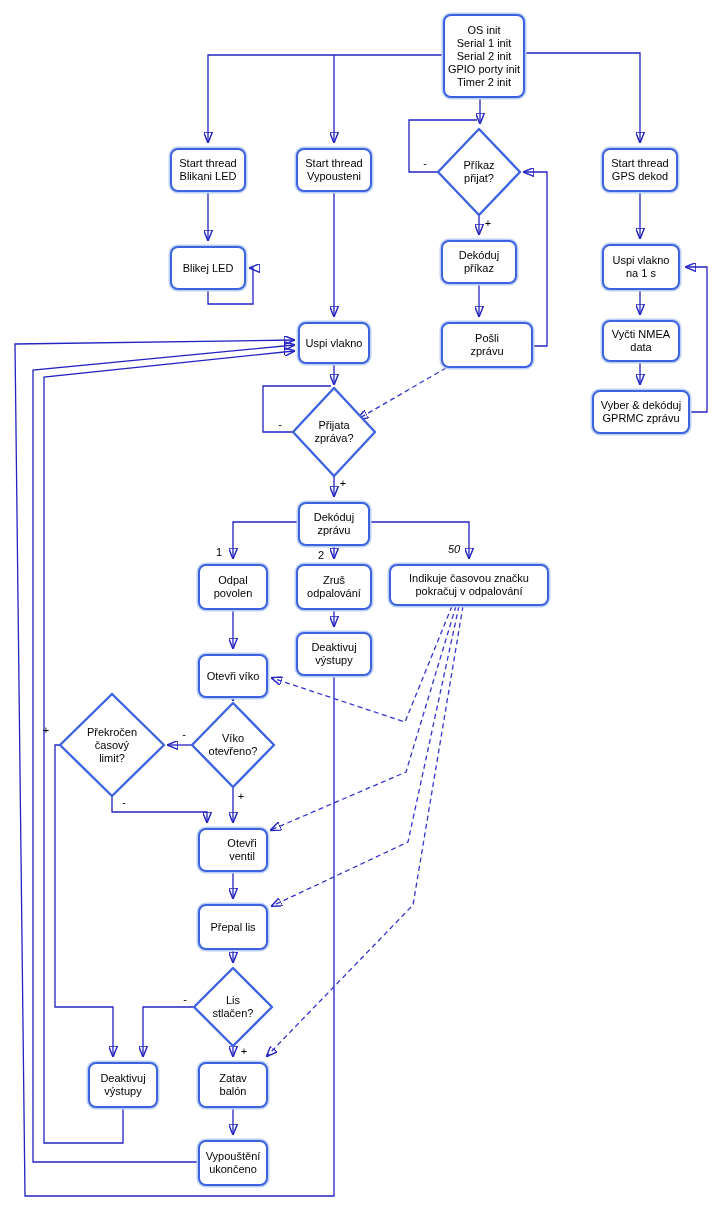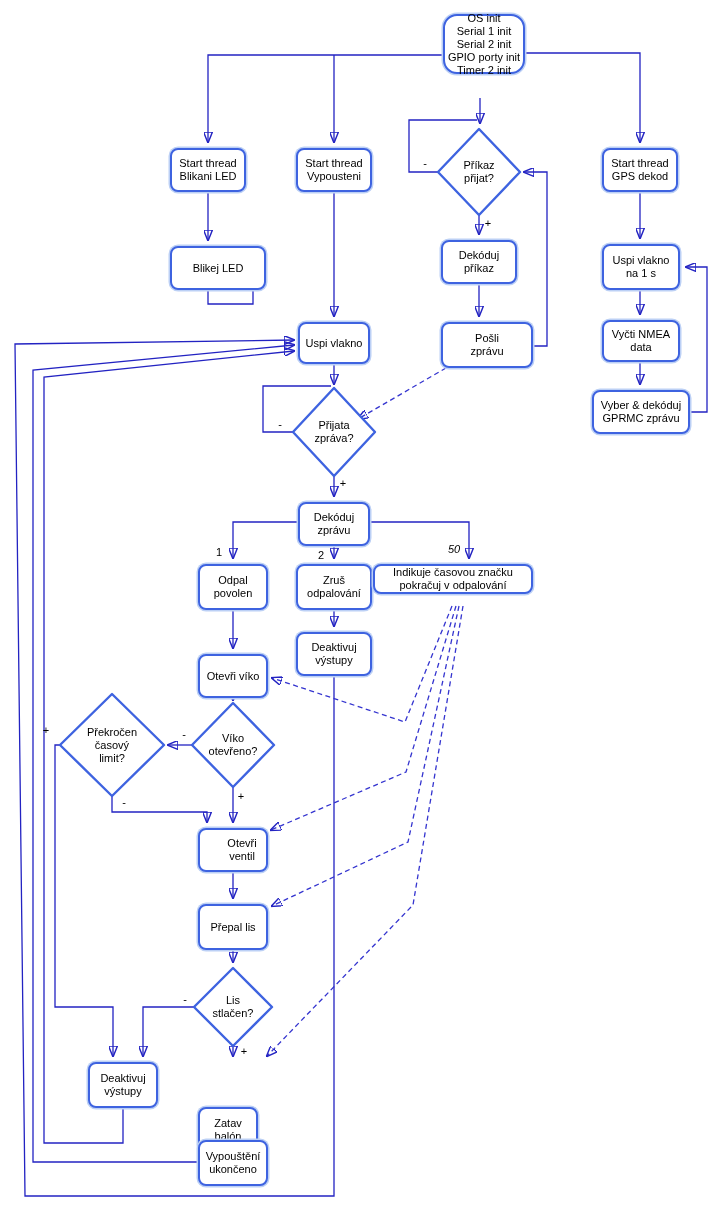--- a/index.html
+++ b/index.html
@@ -84,39 +84,39 @@
     <path d="M690,412 H707 V267 H686" marker-end="url(#arr)"></path>
 
     <path class="dashed" d="M446,368 L358,419" marker-end="url(#arr)"></path>
     <path class="dashed" d="M452,606 L405,722 L272,678" marker-end="url(#arr)"></path>
     <path class="dashed" d="M456,606 L406,772 L271,830" marker-end="url(#arr)"></path>
     <path class="dashed" d="M459,606 L408,842 L272,906" marker-end="url(#arr)"></path>
     <path class="dashed" d="M463,606 L413,905 L267,1056" marker-end="url(#arr)"></path>
   </svg>
 
   <div id="nodes">
-      <div class="node" style="left: 443px; top: 14px; width: 82px; height: 60px; border-radius: 14px;">OS init
+      <div class="node" style="left: 443px; top: 14px; width: 82px; height: 84px;">OS init
 Serial 1 init
 Serial 2 init
 GPIO porty init
 Timer 2 init</div>
       <div class="node" style="left: 170px; top: 148px; width: 76px; height: 44px;">Start thread
 Blikani LED</div>
       <div class="node" style="left: 296px; top: 148px; width: 76px; height: 44px;">Start thread
 Vypousteni</div>
       <div class="node" style="left: 602px; top: 148px; width: 76px; height: 44px;">Start thread
 GPS dekod</div>
       <div class="diamond" style="left: 438px; top: 129px; width: 82px; height: 86px;">
         <svg width="82" height="86">
           <polygon points="0,43 41,0 82,43 41,86" fill="#ffffff" stroke="#3e63e0" stroke-width="2.4" stroke-linejoin="round"></polygon>
         </svg>
         <div class="dlabel">Příkaz
 přijat?</div>
       </div>
-      <div class="node" style="left: 170px; top: 246px; width: 96px; height: 44px;">Blikej LED</div>
+      <div class="node" style="left: 170px; top: 246px; width: 76px; height: 44px;">Blikej LED</div>
       <div class="node" style="left: 441px; top: 240px; width: 76px; height: 44px;">Dekóduj
 příkaz</div>
       <div class="node" style="left: 441px; top: 322px; width: 92px; height: 46px;">Pošli
 zprávu</div>
       <div class="node" style="left: 602px; top: 244px; width: 78px; height: 46px;">Uspi vlakno
 na 1 s</div>
       <div class="node" style="left: 602px; top: 320px; width: 78px; height: 42px;">Vyčti NMEA
 data</div>
       <div class="node" style="left: 592px; top: 390px; width: 98px; height: 44px;">Vyber &amp; dekóduj
 GPRMC zprávu</div>
@@ -127,21 +127,21 @@
         </svg>
         <div class="dlabel">Přijata
 zpráva?</div>
       </div>
       <div class="node" style="left: 298px; top: 502px; width: 72px; height: 44px;">Dekóduj
 zprávu</div>
       <div class="node" style="left: 198px; top: 564px; width: 70px; height: 46px;">Odpal
 povolen</div>
       <div class="node" style="left: 296px; top: 564px; width: 76px; height: 46px;">Zruš
 odpalování</div>
-      <div class="node" style="left: 373px; top: 564px; width: 160px; height: 30px;">Indikuje časovou značku
+      <div class="node" style="left: 389px; top: 564px; width: 160px; height: 42px;">Indikuje časovou značku
 pokračuj v odpalování</div>
       <div class="node" style="left: 198px; top: 654px; width: 70px; height: 44px; text-align: center;">Otevři víko</div>
       <div class="node" style="left: 296px; top: 632px; width: 76px; height: 44px;">Deaktivuj
 výstupy</div>
       <div class="diamond" style="left: 192px; top: 703px; width: 82px; height: 84px;">
         <svg width="82" height="84">
           <polygon points="0,42 41,0 82,42 41,84" fill="#ffffff" stroke="#3e63e0" stroke-width="2.4" stroke-linejoin="round"></polygon>
         </svg>
         <div class="dlabel">Víko
 otevřeno?</div>
@@ -158,21 +158,21 @@
       <div class="node" style="left: 198px; top: 904px; width: 70px; height: 46px;">Přepal lis</div>
       <div class="diamond" style="left: 194px; top: 968px; width: 78px; height: 78px;">
         <svg width="78" height="78">
           <polygon points="0,39 39,0 78,39 39,78" fill="#ffffff" stroke="#3e63e0" stroke-width="2.4" stroke-linejoin="round"></polygon>
         </svg>
         <div class="dlabel">Lis
 stlačen?</div>
       </div>
       <div class="node" style="left: 88px; top: 1062px; width: 70px; height: 46px;">Deaktivuj
 výstupy</div>
-      <div class="node" style="left: 198px; top: 1062px; width: 60px; height: 46px; margin-top: 45px;">Zatav
+      <div class="node" style="left: 198px; top: 1062px; width: 70px; height: 46px;">Zatav
 balón</div>
       <div class="node" style="left: 198px; top: 1140px; width: 70px; height: 46px;">Vypouštění
 ukončeno</div>
     </div>
   <div id="labels">
       <span class="edge-label" style="left: 425px; top: 163px;">-</span>
       <span class="edge-label" style="left: 488px; top: 223px;">+</span>
       <span class="edge-label" style="left: 280px; top: 424px;">-</span>
       <span class="edge-label" style="left: 343px; top: 483px;">+</span>
       <span class="edge-label" style="left: 219px; top: 552px;">1</span>

